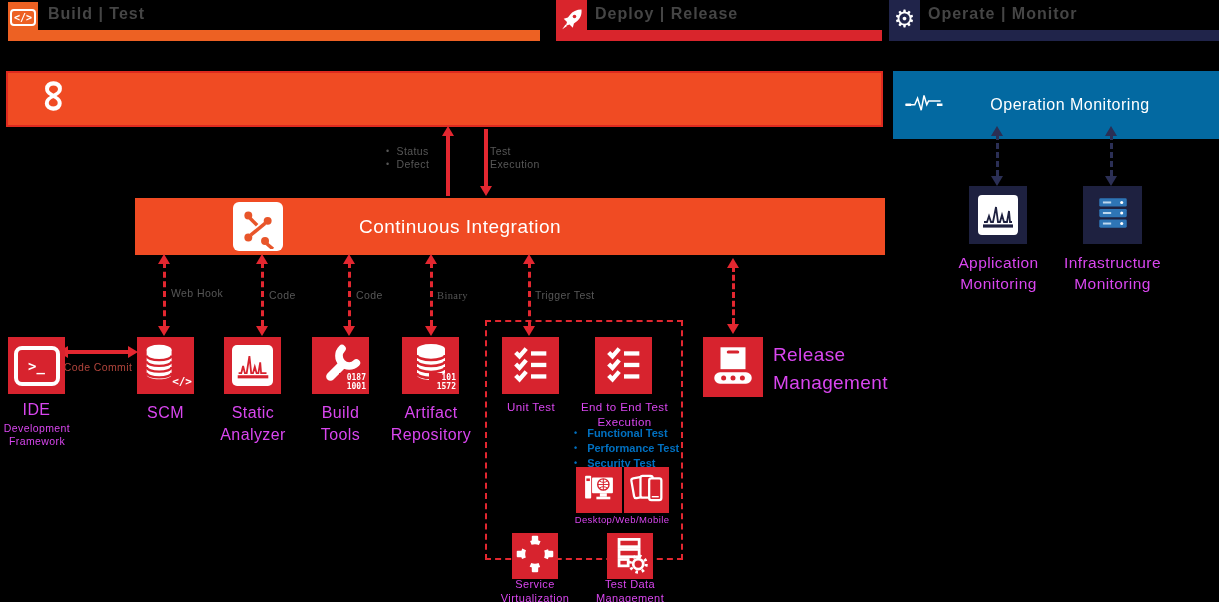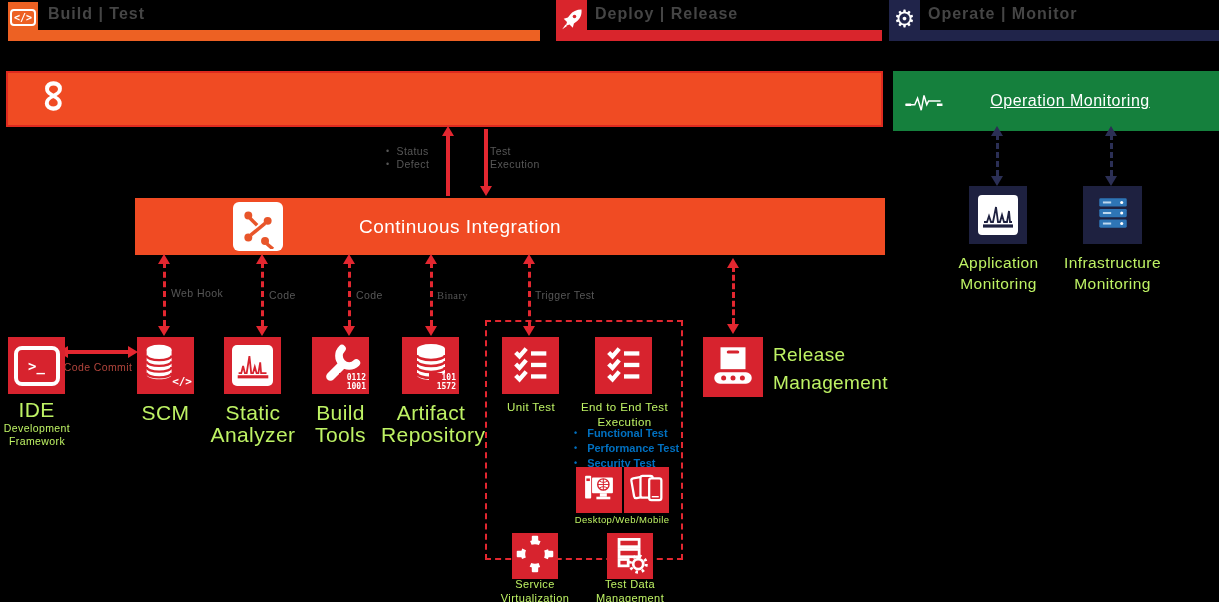--- a/index.html
+++ b/index.html
@@ -10,21 +10,21 @@
   .hdr-label{position:absolute;top:5px;font-size:16px;letter-spacing:1px;color:#454545;font-weight:bold;}
   .hdr-underline{position:absolute;top:30px;height:11px;}
   .hdr-iconbox{position:absolute;display:flex;align-items:center;justify-content:center;}
   .code-badge{border:2px solid #fff;border-radius:4px;padding:1px 2px;color:#fff;
               font-size:10px;font-weight:bold;font-family:"DejaVu Sans Mono",monospace;}
 
   
   .bigbar{position:absolute;display:flex;align-items:center;justify-content:center;color:#fff;}
   #lifecycle-bar{left:6px;top:71px;width:873px;height:52px;background:#F04B23;border:2px solid #DE2A1F;}
   #lifecycle-bar .title{font-size:19px;letter-spacing:.5px;padding-right:60px;}
-  #opmon-bar{left:893px;top:71px;width:326px;height:60px;background:#15803d;text-decoration:underline;}
+  #opmon-bar{left:893px;top:71px;width:326px;height:68px;background:#0369a1;}
   #opmon-bar .title{font-size:16px;letter-spacing:.5px;padding-left:28px;}
   #ci-bar{left:135px;top:198px;width:750px;height:57px;background:#F04B23;}
   #ci-bar .title{font-size:19px;letter-spacing:.5px;padding-right:100px;}
   .infinity{position:absolute;left:18px;top:-7px;color:#fff;font-size:46px;font-weight:bold;
             transform:rotate(90deg);line-height:60px;width:60px;text-align:center;}
   .ci-chip{position:absolute;left:98px;top:4px;width:50px;height:49px;background:#fff;border-radius:6px;
            display:flex;align-items:center;justify-content:center;}
 
   
   .vline{position:absolute;width:0;}
@@ -40,22 +40,22 @@
   .tri.navy-up{border-left:6px solid transparent;border-right:6px solid transparent;border-bottom:10px solid #2B2F55;}
   .tri.navy-down{border-left:6px solid transparent;border-right:6px solid transparent;border-top:10px solid #2B2F55;}
 
   .flow-lbl{position:absolute;font-size:10.5px;color:#575757;letter-spacing:.4px;line-height:13px;}
   .bullet-row{display:flex;}
   .bullet-row::before{content:"•";margin-right:7px;font-size:9px;}
 
   
   .sq{position:absolute;background:#D7232E;display:flex;align-items:center;justify-content:center;z-index:2;}
   .sq57{width:57px;height:57px;top:337px;}
-  .lbl{position:absolute;color:#bef264;text-align:center;letter-spacing:.4px;z-index:2;}
-  .lbl.big{font-size:21px;line-height:22px;}
+  .lbl{position:absolute;color:#d946ef;text-align:center;letter-spacing:.4px;z-index:2;}
+  .lbl.big{font-size:16px;line-height:22px;}
   .lbl.small{font-size:11.5px;line-height:15px;}
   .chip{background:#fff;border-radius:5px;display:flex;align-items:center;justify-content:center;}
   .term{width:38px;height:32px;border:4px solid #fff;border-radius:8px;color:#fff;
         font-family:"DejaVu Sans Mono",monospace;font-weight:bold;font-size:14px;
         display:flex;align-items:center;justify-content:center;}
   .bin-txt{position:absolute;right:3px;bottom:3px;width:27px;color:#fff;background:#D7232E;
            font-size:8px;font-weight:bold;line-height:9px;text-align:right;
            font-family:"DejaVu Sans Mono",monospace;z-index:3;}
   .scm-code{position:absolute;right:2px;bottom:6px;color:#fff;background:#D7232E;font-size:11px;
             font-weight:bold;font-family:"DejaVu Sans Mono",monospace;z-index:3;padding-left:1px;}
@@ -216,21 +216,21 @@
 
   <div class="sq sq57" style="left:312px;">
     <span>
       <svg width="46" height="46" viewBox="0 0 48 48">
         <g transform="translate(48 0) scale(-1 1)" stroke="#fff" fill="none" stroke-linecap="round">
           <path d="M35 37 L23 25" stroke-width="9"></path>
           <path d="M23 8a10.5 10.5 0 1 1-15 15" stroke-width="8"></path>
         </g>
       </svg>
     </span>
-    <span class="bin-txt">0112 1001</span>
+    <span class="bin-txt">0187 1001</span>
   </div>
   <div class="lbl big" style="left:312px;top:402px;width:57px;">Build Tools</div>
 
   <div class="sq sq57" style="left:402px;">
     <span>
       <svg width="48" height="48" viewBox="0 0 48 48">
         <ellipse cx="24" cy="9" rx="14" ry="5" fill="#fff"></ellipse>
         <path fill="#fff" d="M10 9v26c0 2.8 6.3 5 14 5s14-2.2 14-5V9H10z"></path>
         <g fill="none" stroke="#D7232E" stroke-width="2.5">
           <path d="M10 15a14 5 0 0 0 28 0"></path>

